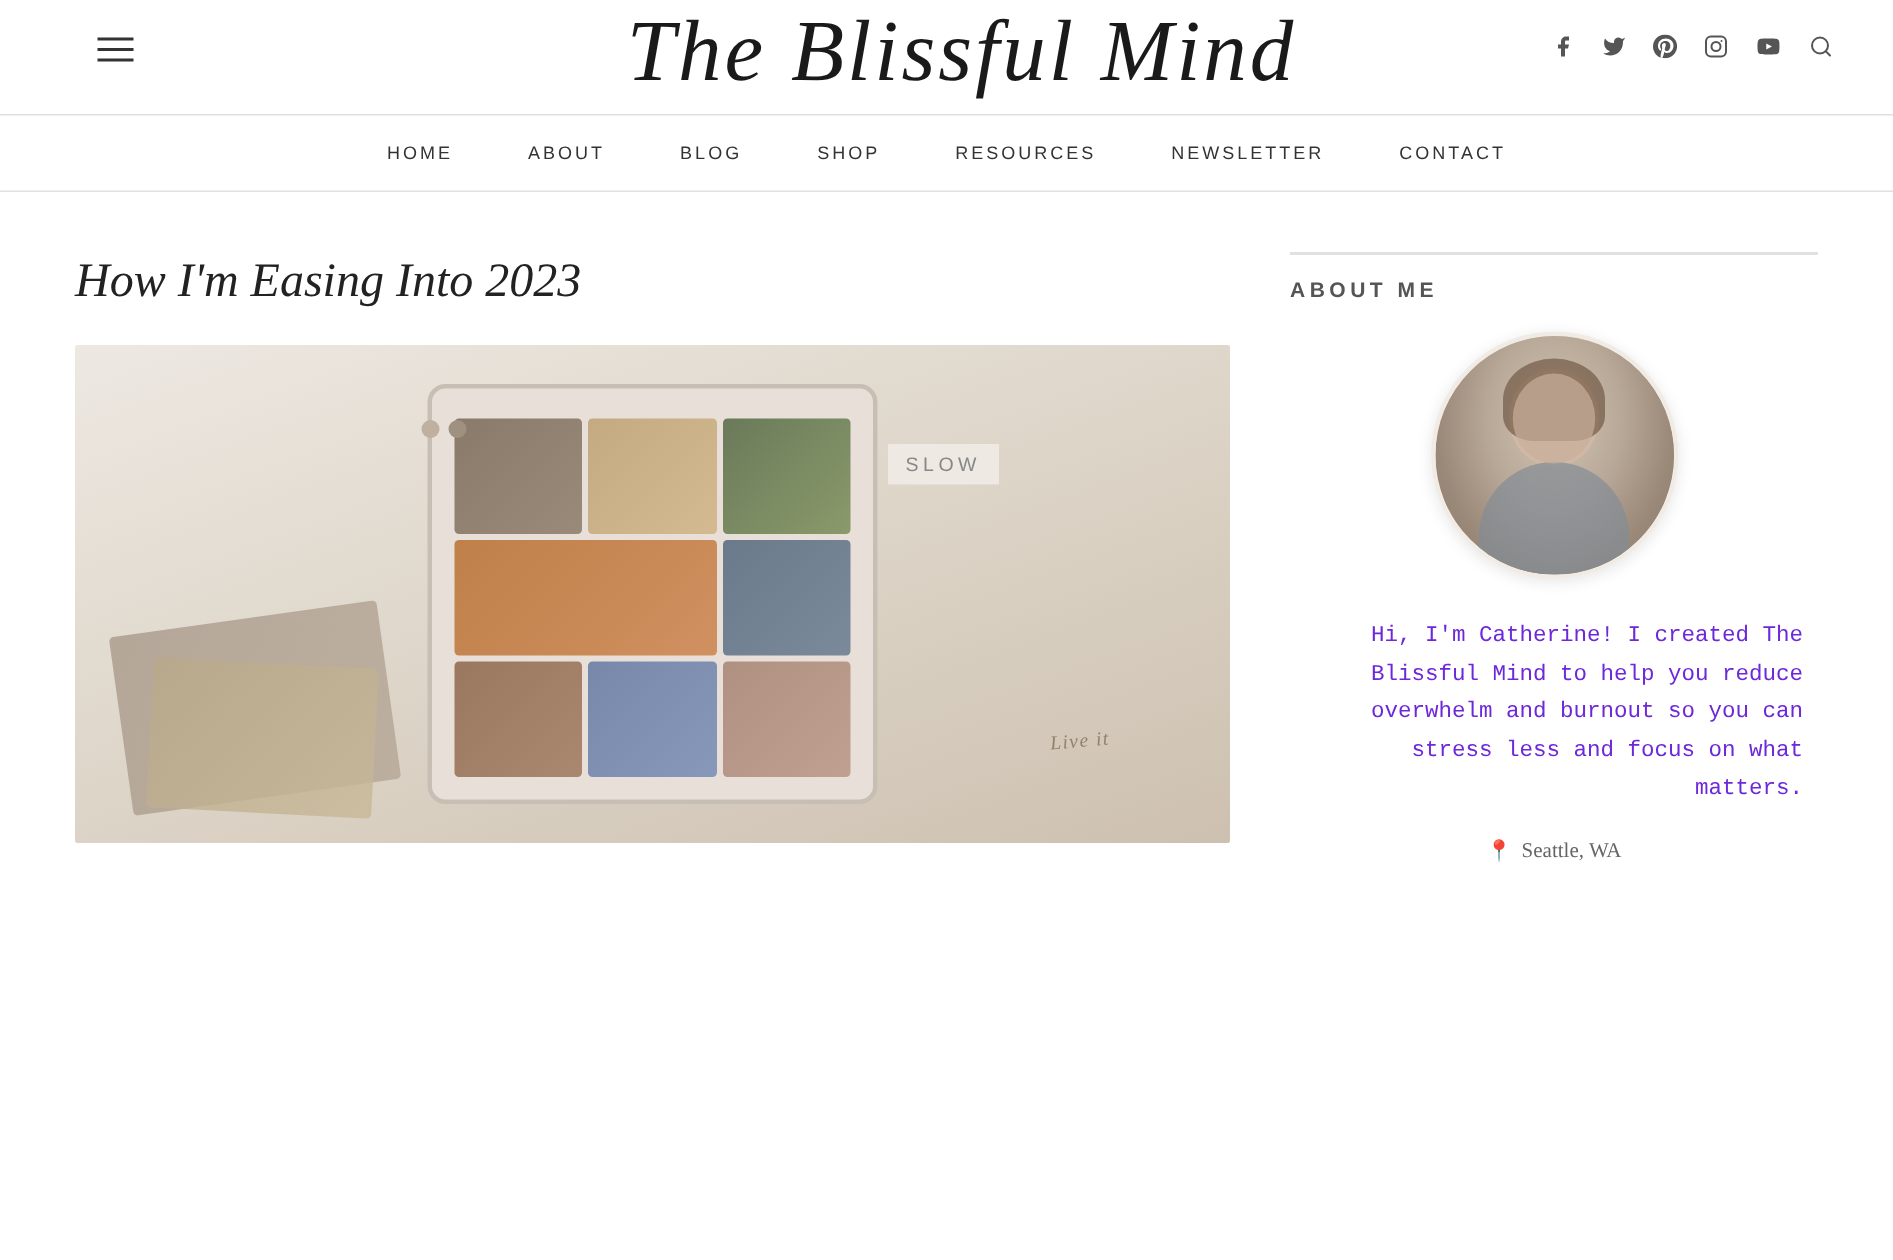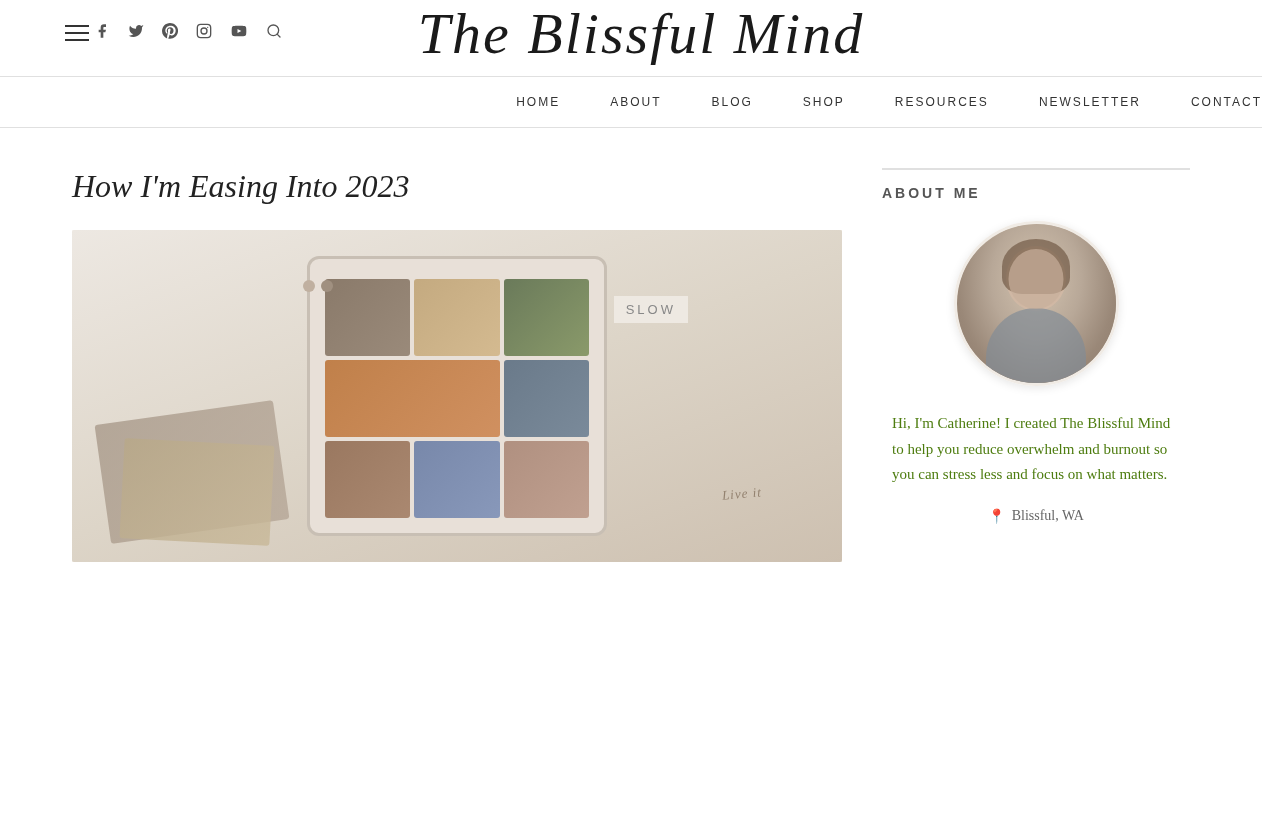--- a/index.html
+++ b/index.html
@@ -14,21 +14,21 @@
       color: #333;
       width: 1262px;
       min-height: 840px;
       overflow-x: hidden;
     }
 
     
     .header {
       display: flex;
       align-items: center;
-      justify-content: flex-start;
+      justify-content: space-between;
       padding: 20px 40px;
       position: relative;
       margin-left: 20px;
     }
 
     .header-left {
       display: flex;
       align-items: center;
     }
 
@@ -69,41 +69,41 @@
     
     .nav-container {
       border-top: 1px solid #e0e0e0;
       border-bottom: 1px solid #e0e0e0;
       padding: 0;
       margin: 10px 0;
     }
 
     .nav {
       display: flex;
-      justify-content: flex-end;
+      justify-content: center;
       align-items: center;
       padding: 18px 0;
       gap: 50px;
     }
 
     .nav-item {
       font-family: 'Arial', sans-serif;
       font-size: 12px;
       letter-spacing: 2px;
       text-transform: uppercase;
       color: #333;
       cursor: pointer;
       text-decoration: none;
       font-weight: 400;
     }
 
     
     .main-content {
       display: flex;
-      padding: 30px 72px;
+      padding: 30px 50px;
       gap: 40px;
     }
 
     
     .article-section {
       flex: 0 0 770px;
     }
 
     .article-title {
       font-family: 'Georgia', serif;
@@ -250,25 +250,25 @@
       top: 25px;
       left: 50%;
       transform: translateX(-50%);
       width: 55px;
       height: 60px;
       background: rgba(200, 175, 155, 0.7);
       border-radius: 50%;
     }
 
     .about-description {
-      font-family: Liberation Serif, serif;
+      font-family: Liberation Mono, monospace;
       font-size: 15px;
       line-height: 1.7;
-      color: #4d7c0f;
-      text-align: left;
+      color: #6d28d9;
+      text-align: right;
       margin-bottom: 20px;
       padding: 0 10px;
     }
 
     .location {
       display: flex;
       align-items: center;
       justify-content: center;
       gap: 6px;
       font-family: 'Georgia', serif;
@@ -412,18 +412,18 @@
           <div style="position:absolute;top:15px;left:50%;transform:translateX(-50%);width:68px;height:55px;background:rgba(100,75,55,0.6);border-radius:50% 50% 30% 30%;"></div>
 
           <div style="position:absolute;bottom:0;left:50%;transform:translateX(-50%);width:100px;height:75px;background:rgba(130,140,150,0.7);border-radius:50px 50px 0 0;"></div>
         </div>
       </div>
 
       <p class="about-description">Hi, I'm Catherine! I created The Blissful Mind to help you reduce overwhelm and burnout so you can stress less and focus on what matters.</p>
 
       <div class="location">
         <span class="location-icon">📍</span>
-        <span>Blissful, WA</span>
+        <span>Seattle, WA</span>
       </div>
     </div>
   </aside>
 
 </main>
 
 </body></html>

